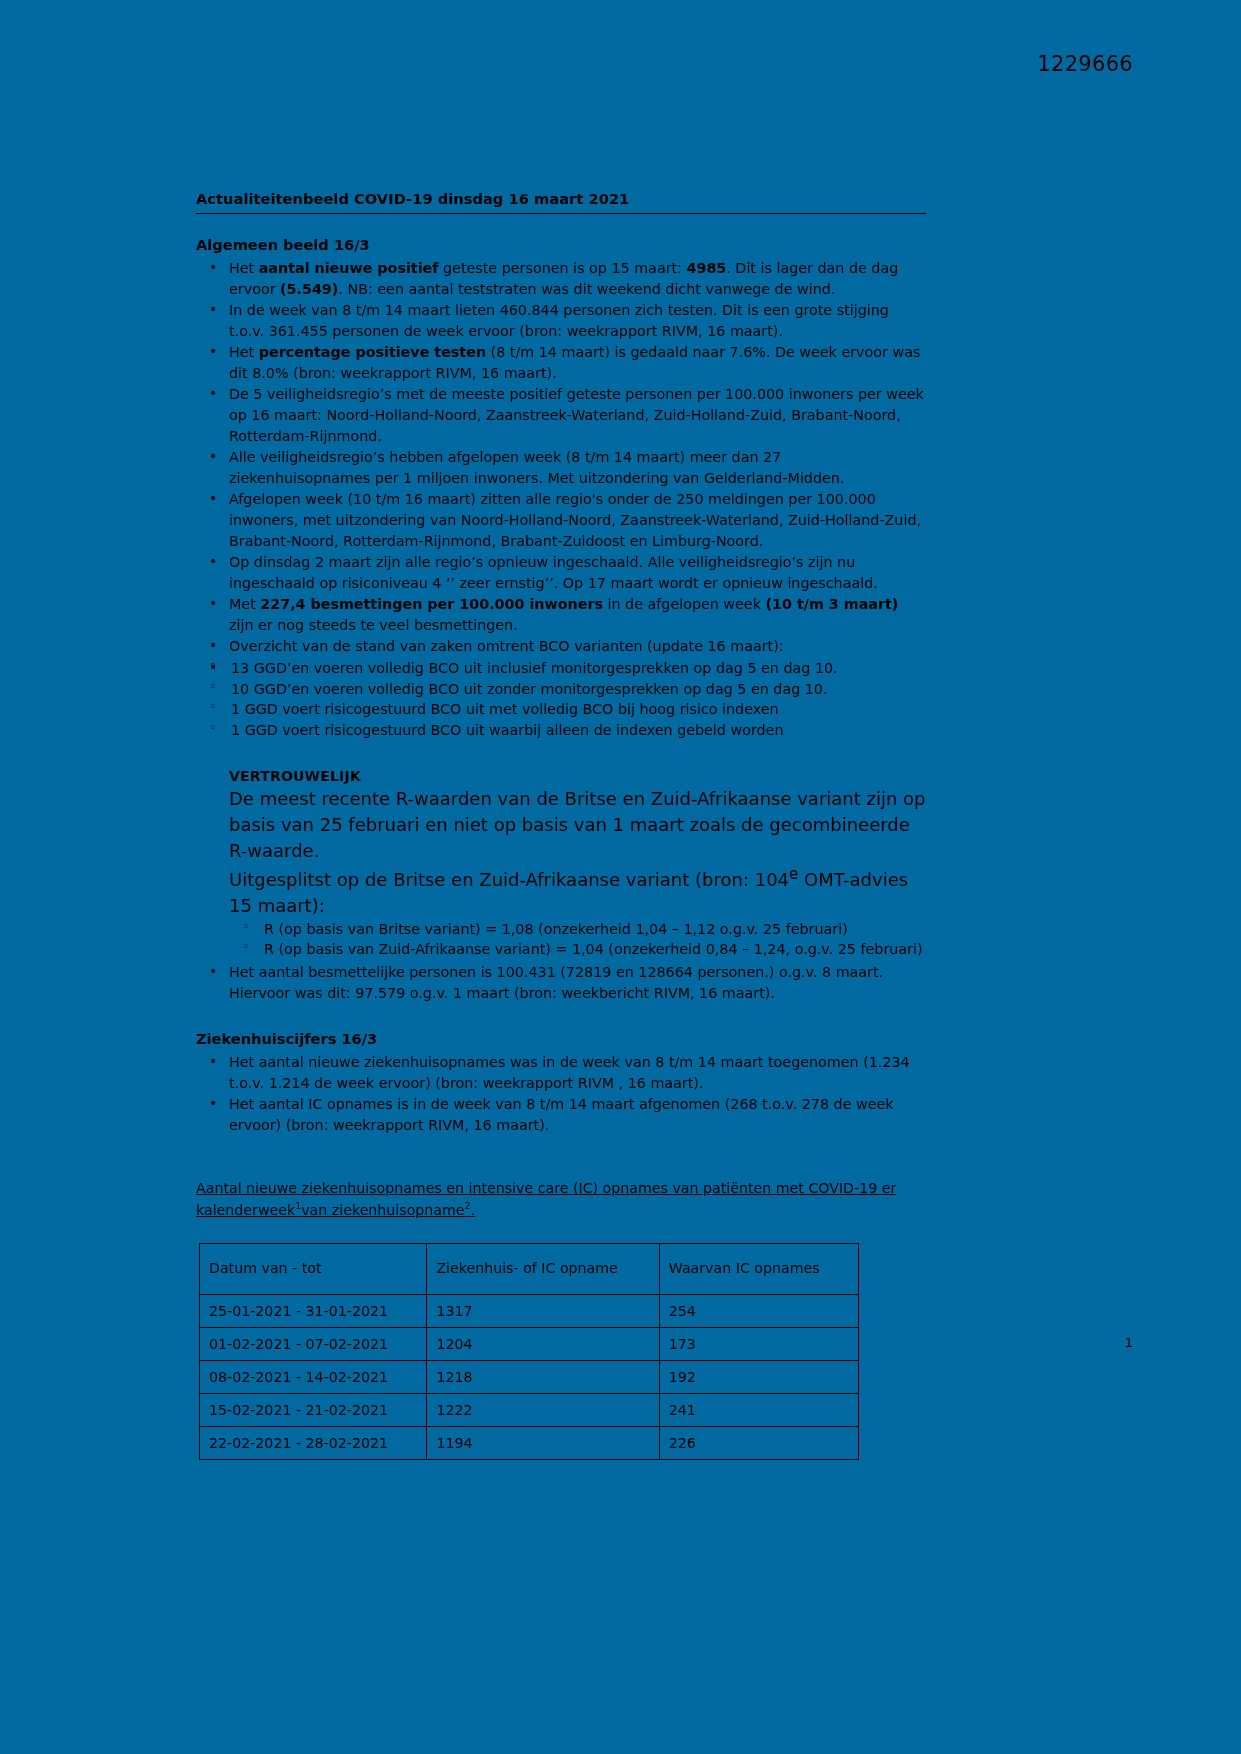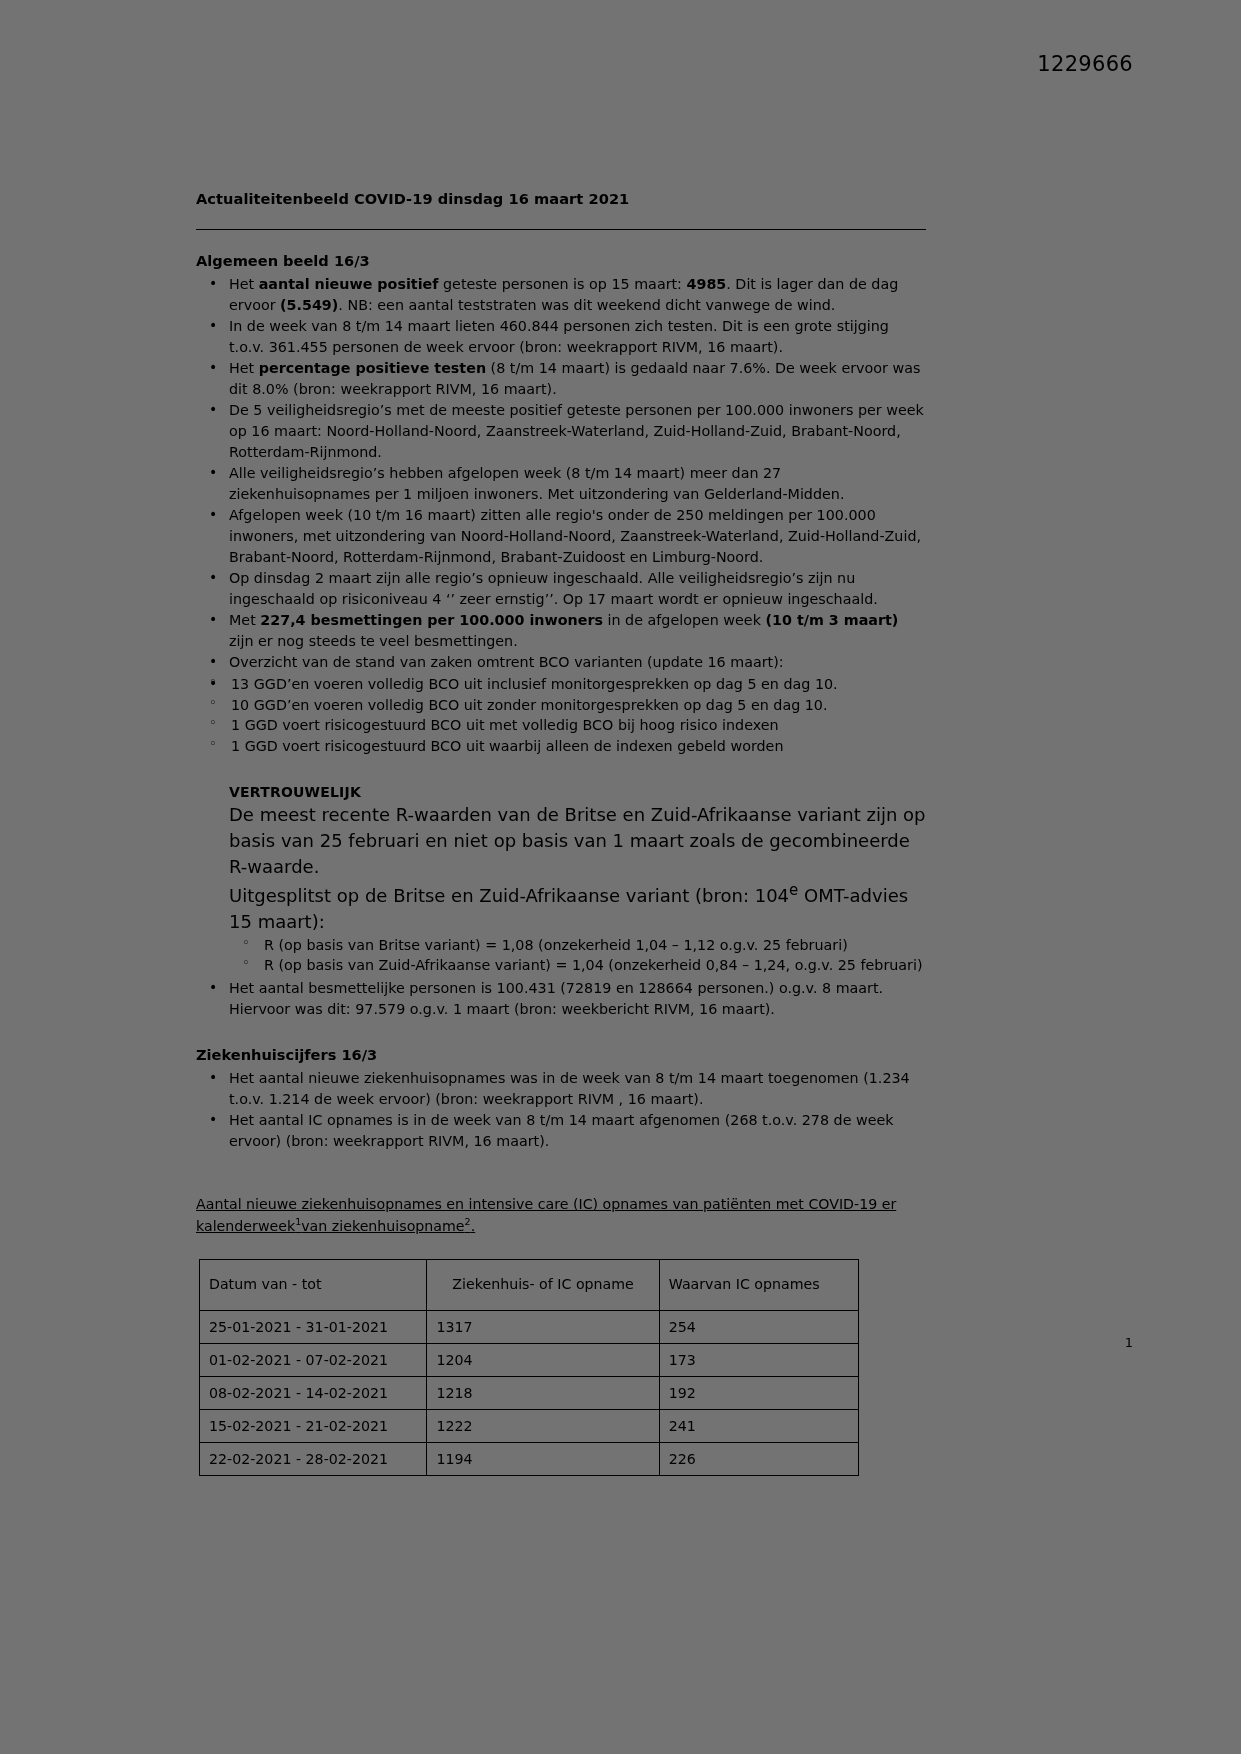--- a/index.html
+++ b/index.html
@@ -8,41 +8,41 @@
     background: #ffffff;
   }
   body {
     font-family: "DejaVu Sans", sans-serif;
     color: #000000;
   }
   .page {
     position: relative;
     width: 1241px;
     height: 1754px;
-    background: #737373;
+    background: #0369a1;
     box-sizing: border-box;
     overflow: hidden;
   }
   .doc-id {
     position: absolute;
     top: 52px;
     right: 108px;
     font-size: 21px;
     letter-spacing: 0.3px;
     color: #000;
   }
   .content {
     position: absolute;
     left: 196px;
     top: 190px;
     width: 730px;
   }
   .title-block {
     border-bottom: 1.4px solid #000;
-    padding-bottom: 22px;
+    padding-bottom: 6px;
     margin-bottom: 22px;
   }
   .title {
     font-weight: bold;
     font-size: 14.6px;
     letter-spacing: 0.05px;
   }
   .section-head {
     font-weight: bold;
     font-size: 14.6px;
@@ -123,21 +123,21 @@
     font-size: 14.2px;
     font-weight: normal;
     padding: 5px 9px;
     vertical-align: middle;
   }
   table.data-table thead th {
     text-align: left;
     height: 40px;
     line-height: 1.25;
   }
-  table.data-table thead th.center { text-align: center; }
+  table.data-table thead th.center { text-align: left; }
   table.data-table tbody td { height: 22px; }
   table.data-table tbody td.num { text-align: left; }
   .col-date { width: 236px; }
   .col-hosp { width: 236px; }
   .col-ic   { width: 200px; }
   .page-num {
     position: absolute;
     right: 108px;
     bottom: 404px;
     font-size: 13px;

